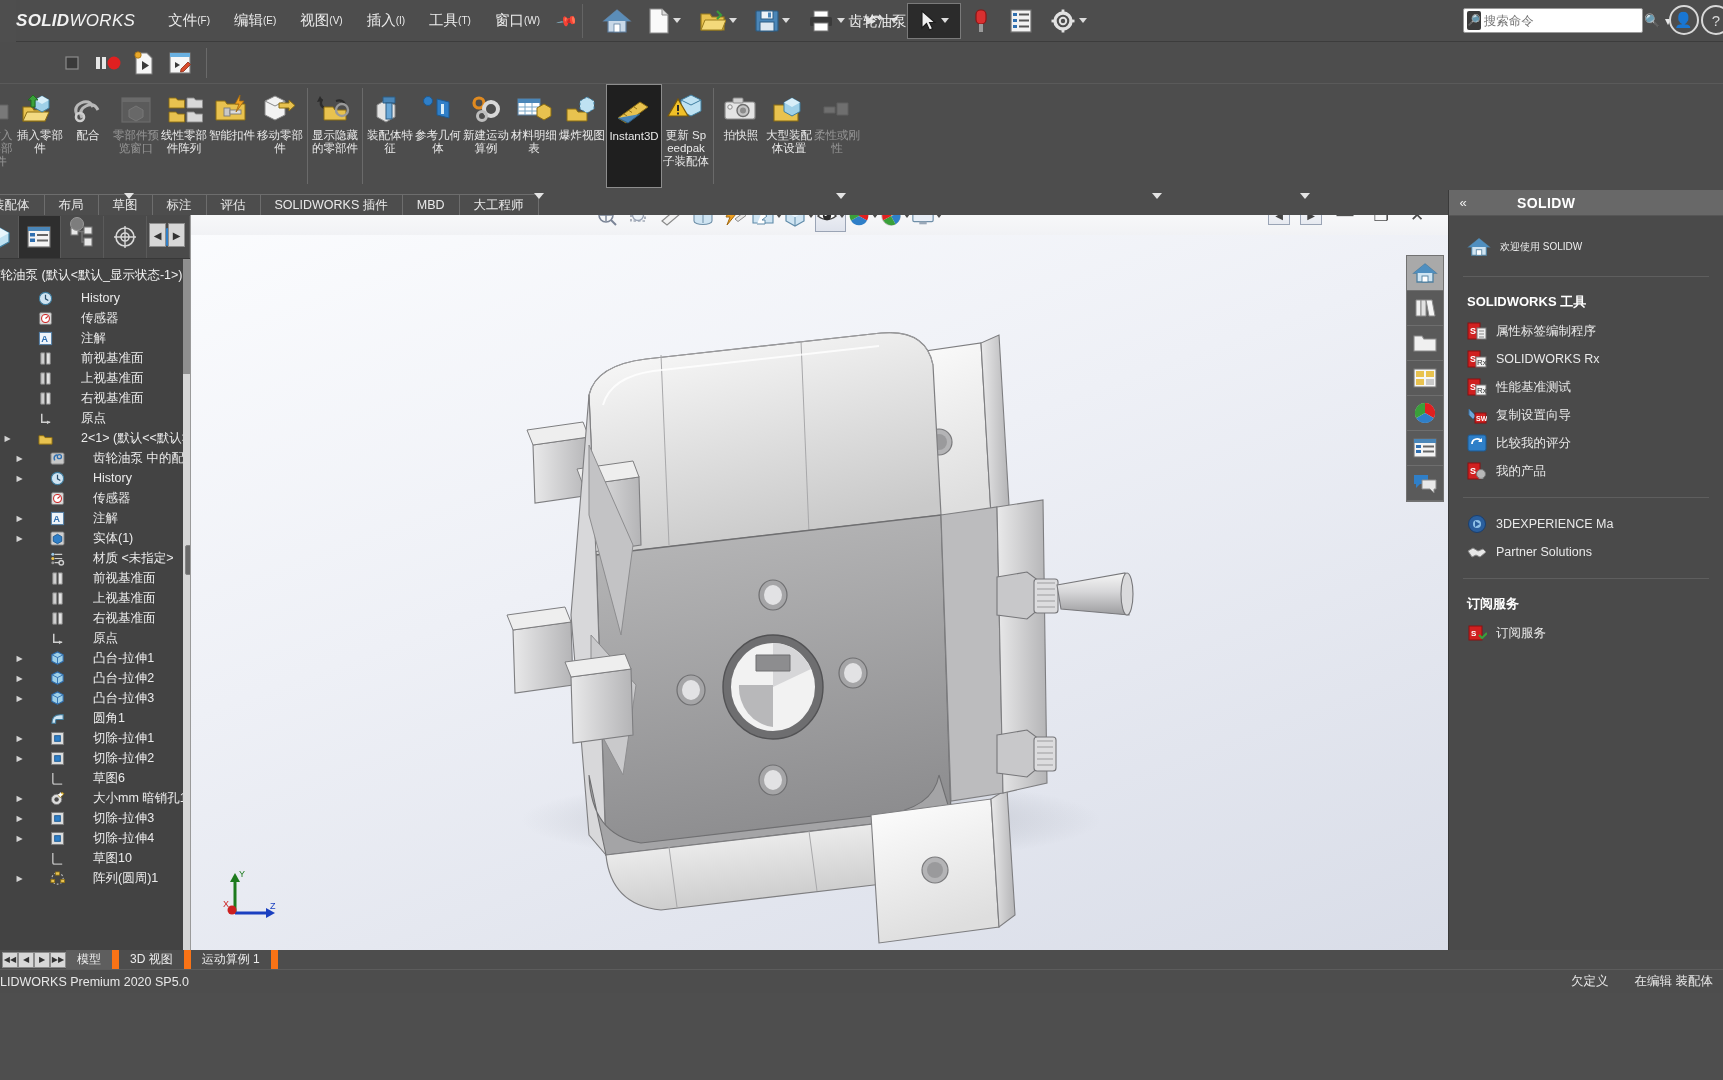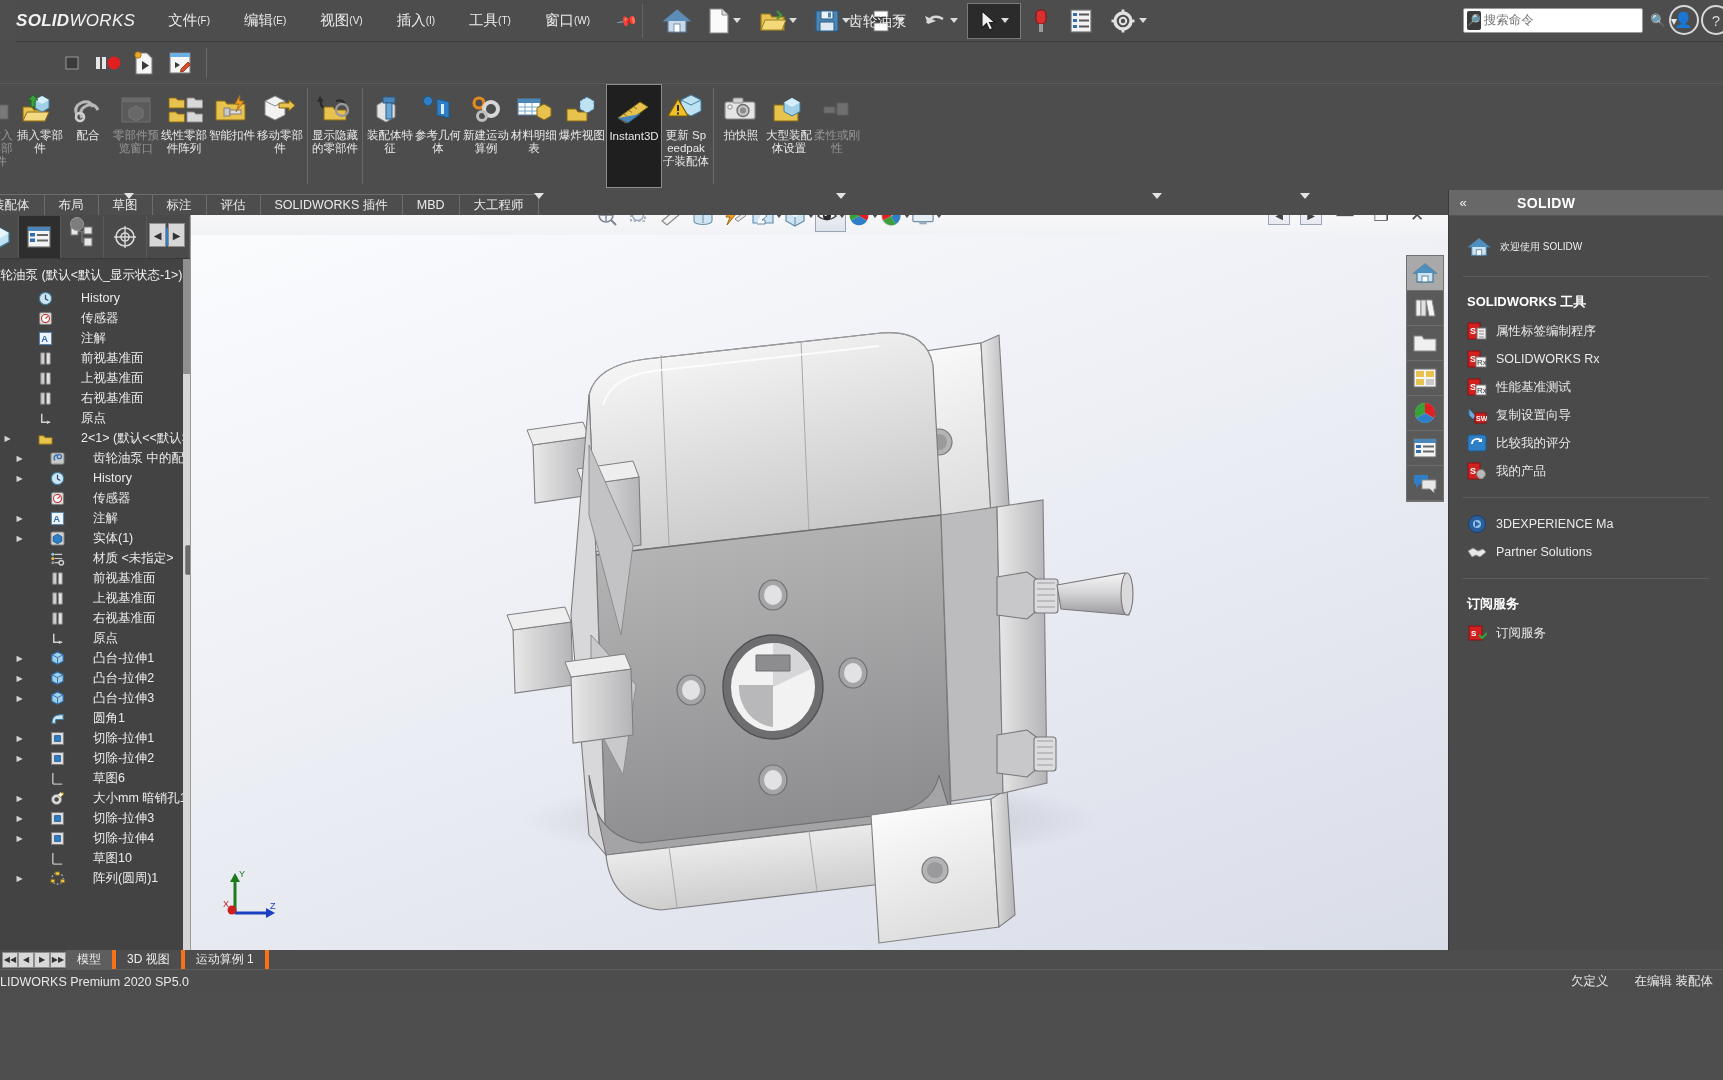--- a/index.html
+++ b/index.html
@@ -16,21 +16,21 @@
     position:absolute; left:16px; top:0; width:1723px; height:42px;
     background:#4d4d4d; display:flex; align-items:center;
     border-bottom:1px solid #3c3c3c;
   }
   .sw-logo {
     margin-left:-14px; padding:0 16px 0 14px; font-size:17px; letter-spacing:.3px;
     color:#f2f2f2; white-space:nowrap;
   }
   .sw-logo b { font-weight:bold; font-style:italic; }
   .sw-logo i { font-weight:normal; font-style:italic; }
-  .menu-items { display:flex; align-items:center; gap:12px; margin-left:6px; }
+  .menu-items { display:flex; align-items:center; gap:2px; margin-left:6px; }
   .menu-item {
     padding:5px 11px; font-size:14.5px; color:#ececec; white-space:nowrap; cursor:default;
   }
   .menu-item .mn { font-size:10px; vertical-align:1px; }
   .pin-icon { margin-left:6px; font-size:14px; color:#e0e0e0; transform:rotate(35deg); }
   .menu-sep { width:1px; height:34px; background:#646464; margin:0 6px; }
 
   .mb-tools { display:flex; align-items:center; gap:0; margin-left:8px; }
   .mb-btn {
     width:40px; height:36px; display:flex; align-items:center; justify-content:center;
@@ -45,21 +45,21 @@
     position:absolute; right:96px; top:8px; width:180px; height:25px;
     background:#fff; border:1px solid #9a9a9a; display:flex; align-items:center;
     border-radius:2px;
   }
   .search-wrap .sicon {
     width:20px;height:19px;margin:0 3px; background:#3b3b3b; color:#fff; font-size:11px;
     display:flex;align-items:center;justify-content:center; border-radius:2px;
   }
   .search-wrap input {
     border:0; outline:0; flex:1; font-size:12.5px; color:#be185d;
-    font-family:Liberation Mono, monospace; background:transparent;
+    font-family:Liberation Sans, sans-serif; background:transparent;
   }
   .search-wrap .mag { color:#4a7cc0; font-size:13px; margin-right:4px;}
   .search-wrap .dcar { margin-right:5px; }
   .doc-title {
     position:absolute; left:50%; transform:translateX(-50%); top:12px;
     font-size:14.5px; color:#efefef;
   }
   .mb-right { position:absolute; right:8px; top:5px; display:flex; align-items:center; gap:2px;}
   .circ-icon {
     width:30px;height:30px;border-radius:50%; border:2px solid #d8d8d8; color:#d8d8d8;
@@ -210,21 +210,21 @@
 
   
   .doc-tabs {
     position:absolute; left:0; top:950px; width:1723px; height:19px; background:#4d4d4d;
     display:flex; align-items:center;
   }
   .nav-arrows { display:flex; gap:0; margin-left:2px; }
   .nav-a { width:16px;height:16px; background:#d8d8d8; border:1px solid #8b8b8b;
            display:flex;align-items:center;justify-content:center; font-size:8px;color:#333;}
   .dtab { height:19px; line-height:19px; padding:0 11px; font-size:12px; color:#ececec;
-          border-right:4px solid #f97316;}
+          border-right:7px solid #f97316;}
   .dtab.sel { background:#5e5e5e; }
 
   .statusbar {
     position:absolute; left:0; top:969px; width:1723px; height:24px; background:#4d4d4d;
     display:flex; align-items:center; border-top:1px solid #5c5c5c;
   }
   .sb-left { font-size:12.5px; color:#e8e8e8; padding-left:6px; white-space:nowrap;}
   .sb-right { position:absolute; right:10px; display:flex; gap:26px; align-items:center;}
   .sb-right span { font-size:12.5px; color:#e8e8e8; white-space:nowrap;}
 

